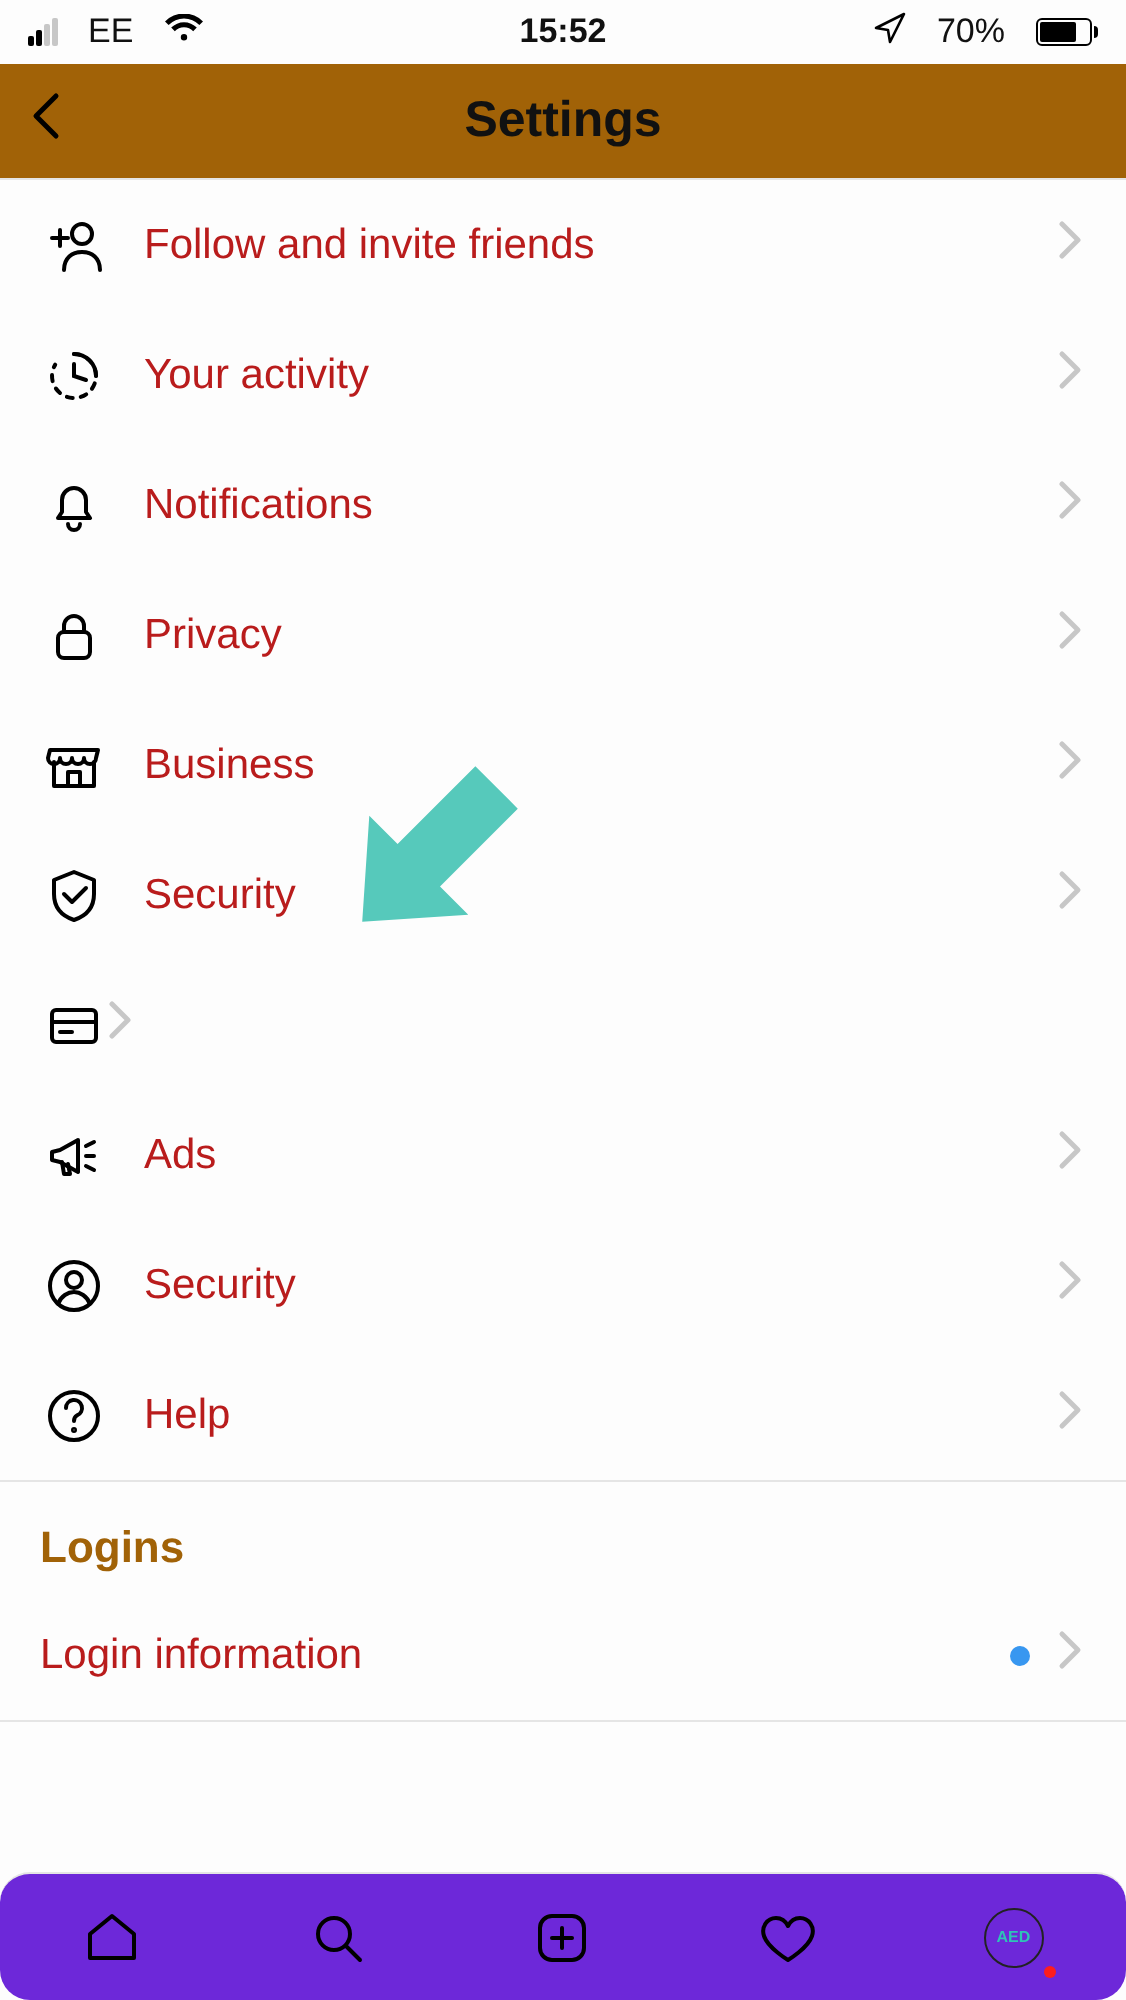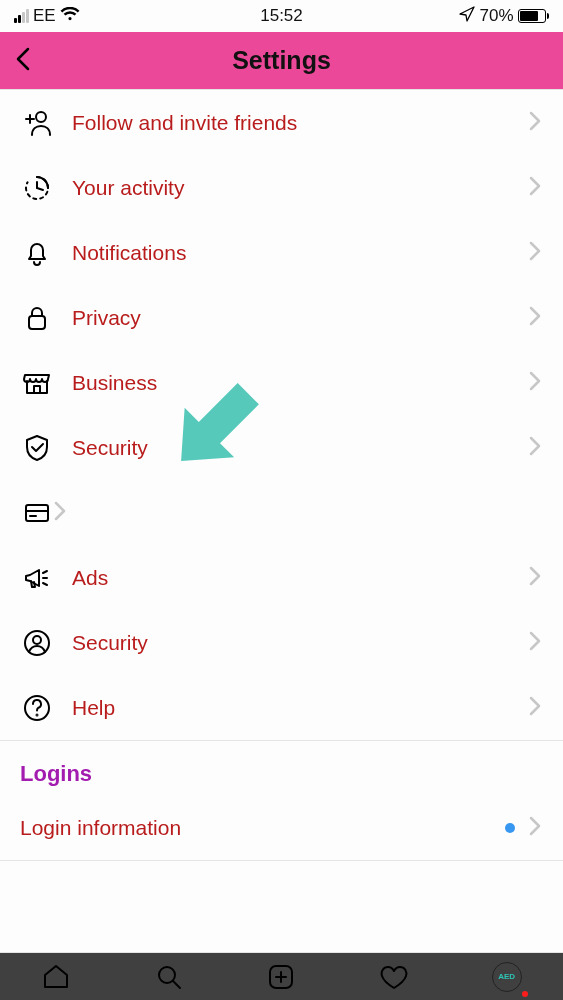--- a/index.html
+++ b/index.html
@@ -1,57 +1,57 @@
 <!DOCTYPE html>
 <html><head>
 <meta charset="utf-8">
 <style>
   * { box-sizing: border-box; margin: 0; padding: 0; }
   html, body { width: 563px; height: 1000px; font-family: -apple-system, "Helvetica Neue", Arial, sans-serif; background: #fdfdfd; color: #111; }
   .screen { width: 563px; height: 1000px; display: flex; flex-direction: column; position: relative; }
 
   
   .status-bar { height: 32px; display: flex; align-items: center; justify-content: space-between; padding: 0 14px; font-size: 17px; font-weight: 500; }
-  .status-left, .status-right { display: flex; align-items: center; gap: 4px; }
-  .status-center { position: absolute; left: 50%; transform: translateX(-50%); font-weight: 400; }
+  .status-left, .status-right { display: flex; align-items: center; gap: 15px; }
+  .status-center { position: absolute; left: 50%; transform: translateX(-50%); font-weight: 700; }
   .signal { display: inline-flex; align-items: flex-end; gap: 1px; }
   .signal span { width: 3px; background: #000; border-radius: 1px; }
   .signal span.dim { background: #c7c7c7; }
   .signal span:nth-child(1){height:5px}
   .signal span:nth-child(2){height:8px}
   .signal span:nth-child(3){height:11px}
   .signal span:nth-child(4){height:14px}
   .wifi-ico, .loc-ico { display:inline-block; }
   .battery { display:inline-flex; align-items:center; }
   .battery .shell { width: 28px; height: 14px; border: 1.5px solid #000; border-radius: 3px; position: relative; }
   .battery .fill { position:absolute; left:1px; top:1px; bottom:1px; width: 70%; background:#000; border-radius:1px;}
   .battery .cap { width:2.5px; height:6px; background:#000; border-radius:0 2px 2px 0; margin-left:1px;}
 
   
-  .header { height: 58px; border-bottom: 1px solid #e5e5e5; display:flex; align-items:center; padding: 0 14px; background:#ec4899; position:relative;}
+  .header { height: 58px; border-bottom: 1px solid #e5e5e5; display:flex; align-items:center; padding: 0 14px; background:#a16207; position:relative;}
   .header .back { position:absolute; left:14px; }
   .header .title { width:100%; text-align:center; font-size: 25px; font-weight:700; }
 
   
   .list { flex:1; overflow:hidden; }
   .row { display:flex; align-items:center; height:65px; padding: 0 22px 0 20px; position:relative; }
   .row .ico { width: 34px; height: 34px; display:flex; align-items:center; justify-content:center; flex:0 0 34px; }
   .row .label { margin-left: 18px; font-size: 21px; font-weight:400; color:#b91c1c; flex:1; }
   .row .chev { flex:0 0 auto; color:#c7c7c7; }
   .dot { width:10px; height:10px; border-radius:50%; background:#3897f0; margin-right:14px; flex:0 0 auto;}
 
   .section-divider-top { border-top: 1px solid #e5e5e5; }
-  .section-title { padding: 20px 20px 8px 20px; font-size:22px; font-weight:700; color:#a21caf;}
+  .section-title { padding: 20px 20px 8px 20px; font-size:22px; font-weight:700; color:#a16207;}
   .bottom-divider { border-top:1px solid #e5e5e5; }
 
   
   .annotation-arrow { position:absolute; left:160px; top:362px; pointer-events:none; }
 
   
-  .tabbar { height:48px; border-top:1px solid #e5e5e5; display:flex; align-items:center; justify-content:space-around; background:#404040; }
+  .tabbar { height:64px; border-top:1px solid #e5e5e5; display:flex; align-items:center; justify-content:space-around; background:#6d28d9;border-radius:15px; }
   .tabbar .tab { width:36px; height:36px; display:flex; align-items:center; justify-content:center; position:relative;}
   .tabbar .tab.avatar .av { width:30px; height:30px; border:1.5px solid #222; border-radius:50%; display:flex; align-items:center; justify-content:center; font-size:8px; font-weight:700; color:#2ec4b6; }
   .tabbar .tab.avatar .notif { position:absolute; right:-3px; bottom:-2px; width:6px; height:6px; border-radius:50%; background:#fd1d1d;}
 </style>
 </head>
 <body>
 
 <div class="screen">
 
   <div class="status-bar">

